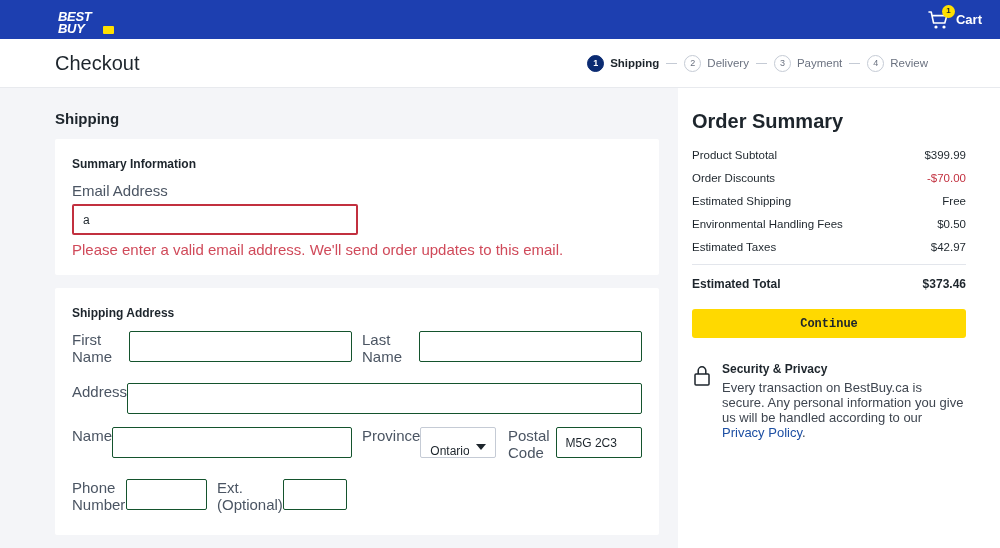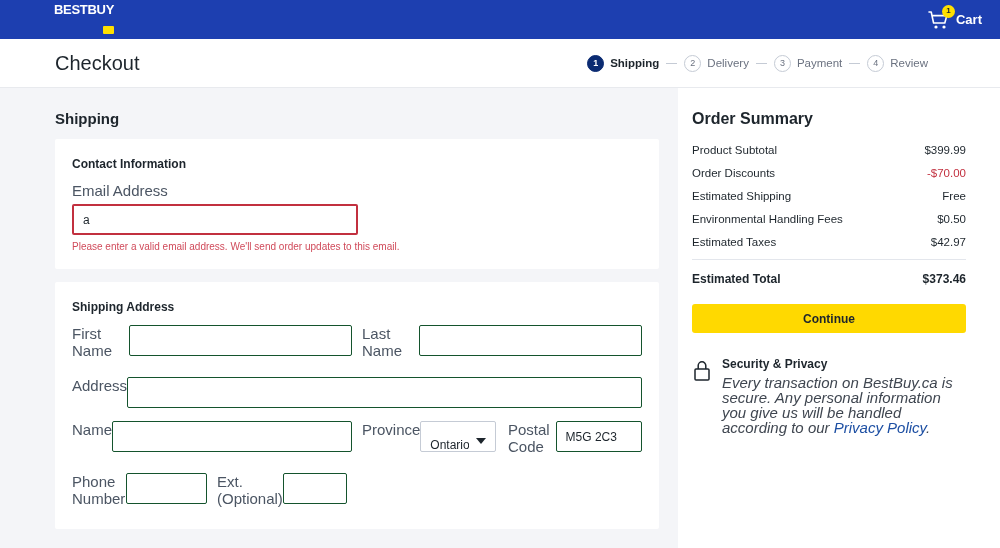--- a/index.html
+++ b/index.html
@@ -16,22 +16,23 @@
     height: 39px;
     background: #1d3fb0;
     display: flex;
     align-items: center;
     justify-content: space-between;
     padding: 0 18px 0 58px;
   }
   .logo {
     position: relative;
     width: 52px; height: 31px;
-    display: flex; flex-direction: row;
-    justify-content: center;
+    display: flex; flex-direction: column;
+    justify-content: flex-end;
+    font-style: italic;
   }
   .logo-line {
     color: #ffffff;
     font-weight: bold;
     font-size: 13px;
     line-height: 12px;
     letter-spacing: -0.3px;
     font-family: "Liberation Sans", sans-serif;
   }
   .logo-tag {
@@ -151,21 +152,21 @@
     border-radius: 2px;
     padding: 0 9px;
     font-size: 12px;
     font-family: "Liberation Sans", sans-serif;
     color: #1d252c;
     background: #ffffff;
     outline: none;
   }
   .input.error { border: 2px solid #c2303f; }
   .error-msg {
-    font-size: 10px;
+    font-size: 15px;
     color: #d04a5a;
     margin-top: 6px;
   }
   .email-field { width: 286px; }
 
   .row { display: flex; margin-top: 2px; }
   .col { display: flex; }
   .w-first { width: 282px; margin-right: 10px; }
   .w-last  { width: 282px; }
   .w-addr  { width: 574px; }
@@ -197,21 +198,21 @@
     font-family: "Liberation Sans", sans-serif;
     color: #1d252c;
     background: #ffffff;
     appearance: none;
     -webkit-appearance: none;
     outline: none;
   }
 
   
   .summary-title {
-    font-size: 16px;
+    font-size: 20px;
     font-weight: bold;
     margin-bottom: 16px;
   }
   .sum-row {
     display: flex;
     justify-content: space-between;
     font-size: 11.5px;
     color: #1d252c;
     margin-bottom: 11px;
   }
@@ -230,39 +231,38 @@
   }
   .continue-btn {
     width: 100%;
     height: 29px;
     background: #ffd900;
     border: none;
     border-radius: 3px;
     font-size: 12px;
     font-weight: bold;
     color: #1d252c;
-    font-family: Liberation Sans, sans-serif;
+    font-family: Liberation Mono, monospace;
     cursor: pointer;
   }
   .security {
     display: flex;
     gap: 10px;
     margin-top: 24px;
   }
   .lock-icon { flex: 0 0 auto; margin-top: 2px; }
   .sec-title {
     font-size: 12px;
     font-weight: bold;
     margin-bottom: 4px;
   }
   .sec-text {
-    font-size: 15px;
+    font-size: 13px;
     color: #3f4650;
     line-height: 15px;
-    font-style: italic;
   }
   .sec-link { color: #1d4fa3; text-decoration: none; }
 </style>
 </head>
 <body>
 
 <div class="topbar">
   <div class="logo">
     <span class="logo-line">BEST</span>
     <span class="logo-line">BUY</span>
@@ -306,21 +306,21 @@
     </div>
   </div>
 </div>
 
 <div class="body-wrap">
 
   <div class="left-col">
     <div class="section-heading">Shipping</div>
 
     <div class="card">
-      <div class="card-title">Contact Information</div>
+      <div class="card-title">Summary Information</div>
       <label class="field-label">Email Address</label>
       <input class="input error email-field" type="text" value="a" style="">
       <div class="error-msg">Please enter a valid email address. We'll send order updates to this email.</div>
     </div>
 
     <div class="card">
       <div class="card-title">Shipping Address</div>
 
       <div class="row">
         <div class="col w-first">

